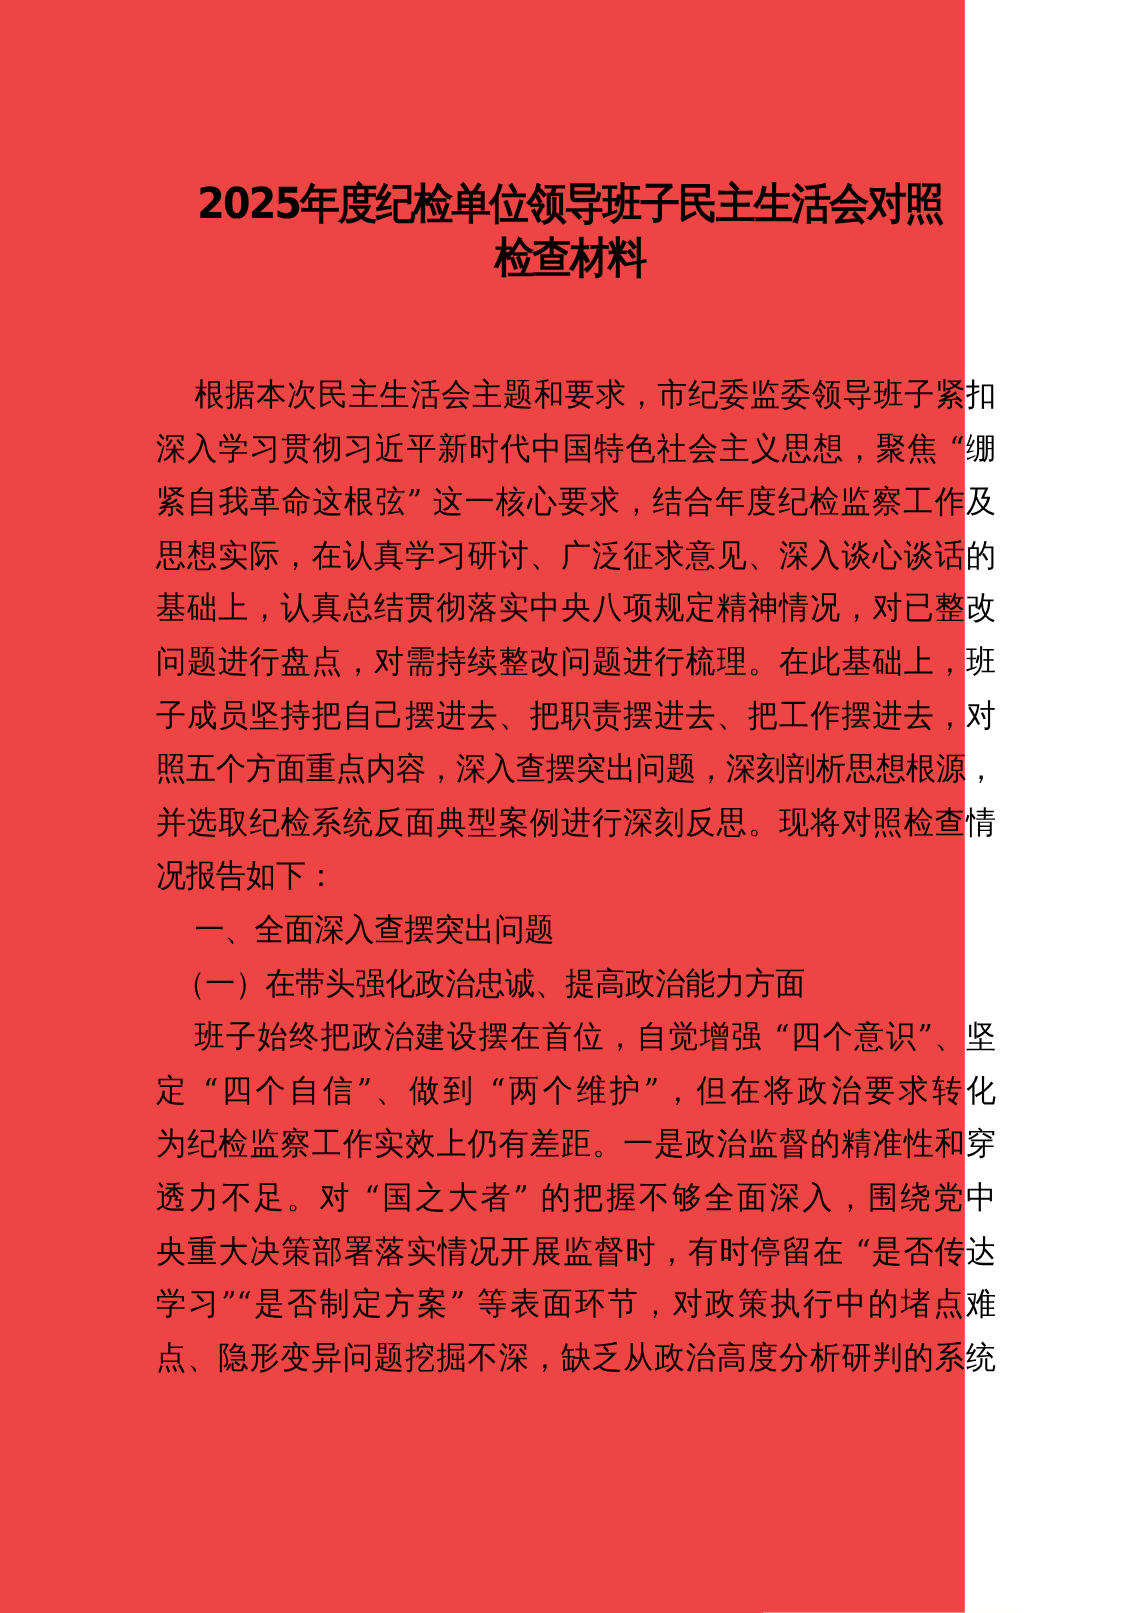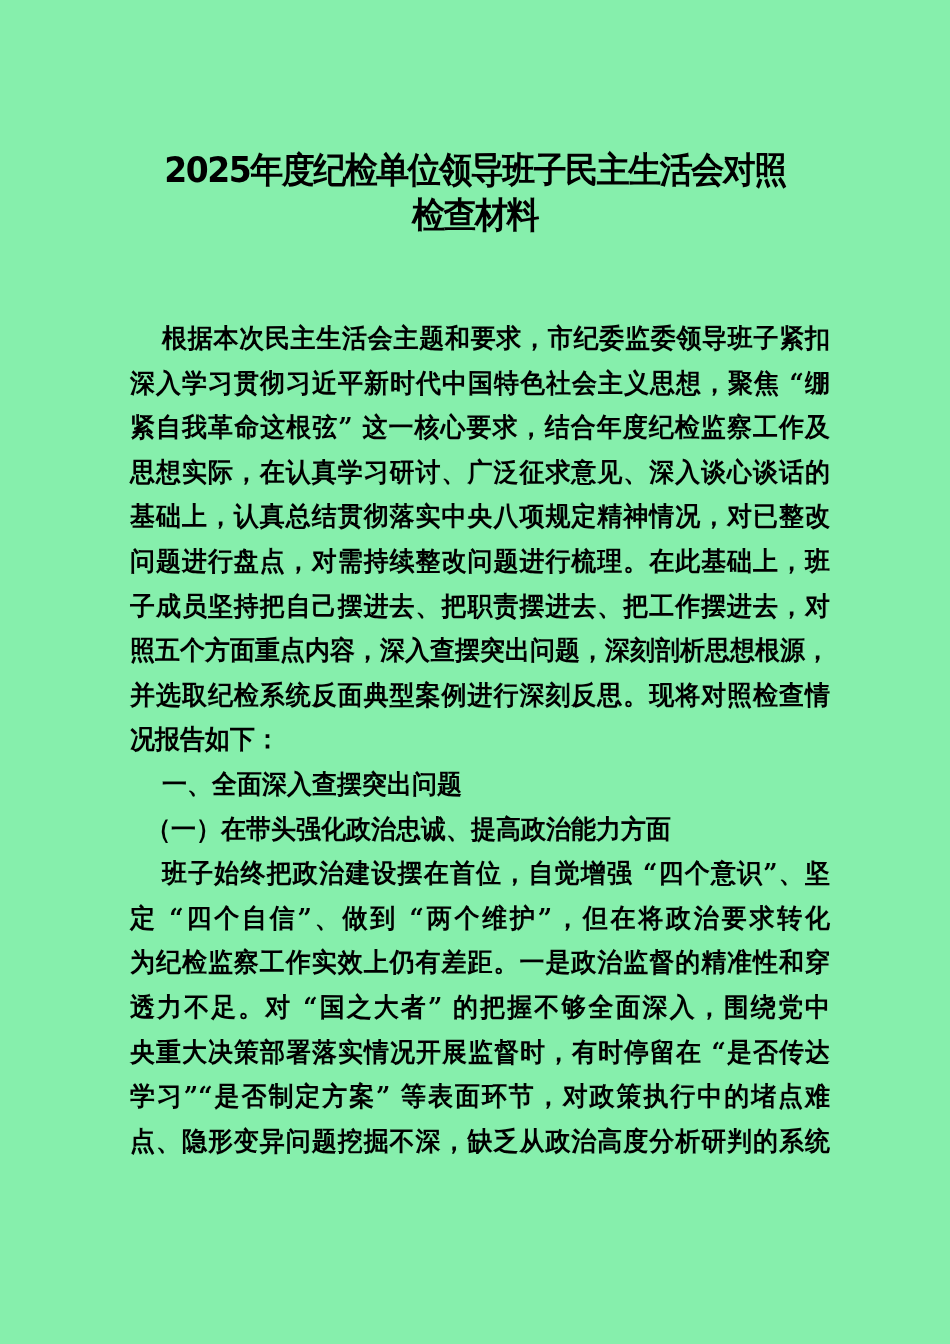--- a/index.html
+++ b/index.html
@@ -11,23 +11,23 @@
       width: 950px;
       height: 1344px;
       position: relative;
       overflow: hidden;
       color: #000000;
     }
     .page {
       position: absolute;
       left: 0;
       top: 0;
-      width: 950px;
+      width: 804px;
       height: 1344px;
-      background: #86efac;
+      background: #ef4444;
     }
     .title {
       position: absolute;
       left: 100px;
       width: 750px;
       text-align: center;
       font-family: "DejaVu Sans", "Liberation Sans", sans-serif;
       font-weight: bold;
       font-size: 33px;
       line-height: 42px;
@@ -36,23 +36,22 @@
       transform: scaleY(1.08);
       transform-origin: top center;
     }
     .title-line {
       display: block;
       white-space: nowrap;
     }
     .body {
       position: absolute;
       left: 130px;
-      top: 317px;
+      top: 307px;
       width: 700px;
-      font-weight: bold;
     }
     .line {
       display: block;
       height: 44.6px;
       line-height: 44.6px;
       font-family: "DejaVu Serif", "Liberation Serif", serif;
       font-size: 25px;
       white-space: nowrap;
       text-align: justify;
       text-align-last: justify;

